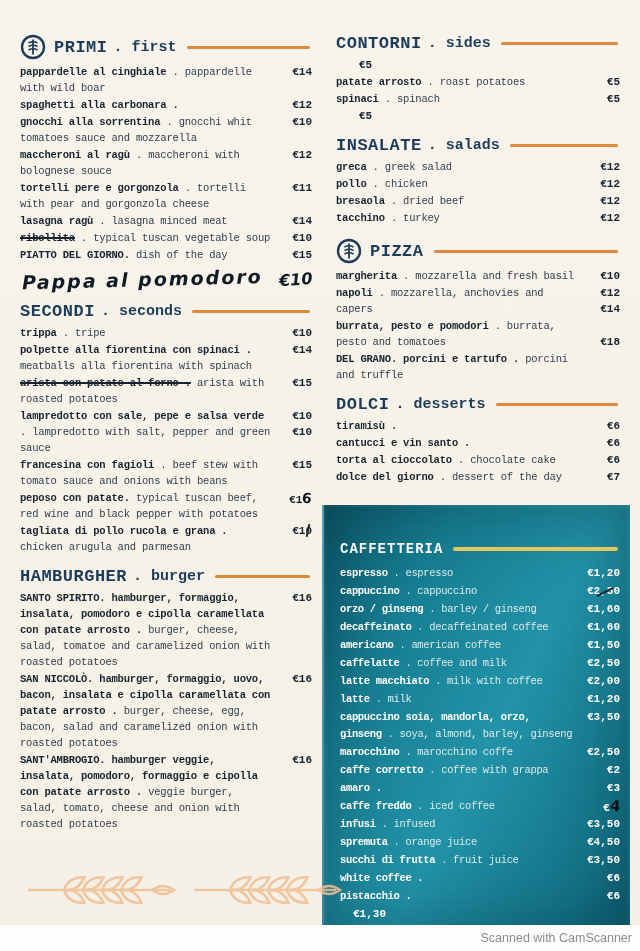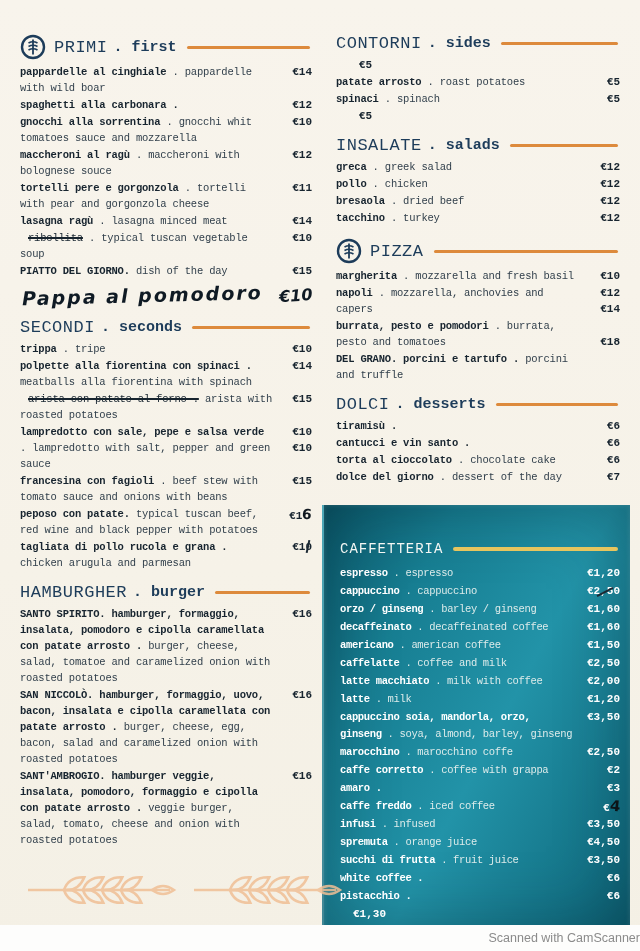--- a/index.html
+++ b/index.html
@@ -6,29 +6,29 @@
   .page{position:relative;width:640px;height:951px;margin:0 auto;overflow:hidden;
         background:linear-gradient(180deg,#f8f4ec 0%,#f6f2e8 60%,#f4f0e5 100%);
         font-family:"Liberation Mono",monospace;}
   .col{position:absolute;}
   #left-col{left:20px;top:34px;width:292px;}
   #right-top{left:322px;top:34px;width:308px;padding:0 10px 0 14px;box-sizing:border-box;}
   
   .sec{margin-bottom:12px;}
   .sec-head{display:flex;align-items:center;margin-bottom:4px;}
   .sec-icon{display:inline-flex;margin-right:8px;}
-  .sec-title{font-size:17px;font-weight:400;color:#1d3c5a;letter-spacing:.5px;white-space:nowrap;}
+  .sec-title{font-size:17px;font-weight:700;color:#1d3c5a;letter-spacing:.5px;white-space:nowrap;}
   .sec-sub{font-size:15px;font-weight:700;color:#1d3c5a;margin-left:6px;white-space:nowrap;}
   .sec-rule{flex:1;height:3px;background:#dd8a3c;border-radius:2px;margin-left:10px;margin-right:2px;}
   
   .item{display:flex;align-items:flex-start;margin-bottom:1px;}
   .itxt{flex:1;font-size:10.5px;line-height:16px;letter-spacing:-.2px;color:#32404c;}
   .seg-b{font-weight:700;color:#17242f;}
   .seg-r{font-weight:400;}
-  .seg-sb{font-weight:400;color:#17242f;text-decoration:line-through;text-decoration-thickness:2px;margin-left:8px;}
+  .seg-sb{font-weight:700;color:#17242f;text-decoration:line-through;text-decoration-thickness:2px;}
   .iprices{width:36px;text-align:right;font-size:11px;line-height:16px;font-weight:700;color:#17242f;}
   #left-col .price-line,#right-top .price-line{height:16px;position:relative;}
   
   .pmark-slash::after{content:"";position:absolute;right:6px;top:8px;width:18px;
         border-top:2px solid #1b2833;transform:rotate(-28deg);}
   .pmark-vslash::after{content:"";position:absolute;right:3px;top:1px;height:13px;
         border-left:2px solid #1b2833;transform:rotate(12deg);}
   .hand-digit{font-family:"DejaVu Sans",sans-serif;font-size:14px;font-weight:700;
         display:inline-block;transform:rotate(6deg);color:#10181f;}
   
@@ -48,21 +48,21 @@
   #panel .sec-head{margin-bottom:8px;}
   #panel .itxt{color:#dcebea;line-height:17px;letter-spacing:-.35px;}
   #panel .seg-b{color:#ffffff;}
   #panel .iprices{color:#ffffff;width:46px;line-height:17px;}
   #panel .price-line{height:17px;position:relative;}
   #panel .hand-digit{color:#0c1418;font-size:15px;}
   
   .wheat{position:absolute;}
   
   .scan-strip{position:absolute;left:0;right:0;bottom:0;height:26px;background:#fdfdfc;
-        display:flex;align-items:center;justify-content:flex-end;box-sizing:border-box;}
+        display:flex;align-items:center;justify-content:flex-end;padding-right:8px;box-sizing:border-box;}
   .scan-note{font-family:"Liberation Sans",sans-serif;font-size:12.5px;color:#8b8b8b;}
 </style>
 </head>
 <body>
 
 <div class="page">
   <div id="left-col" class="col">
       <div class="sec">
         <div class="sec-head">
           <span class="sec-icon">

